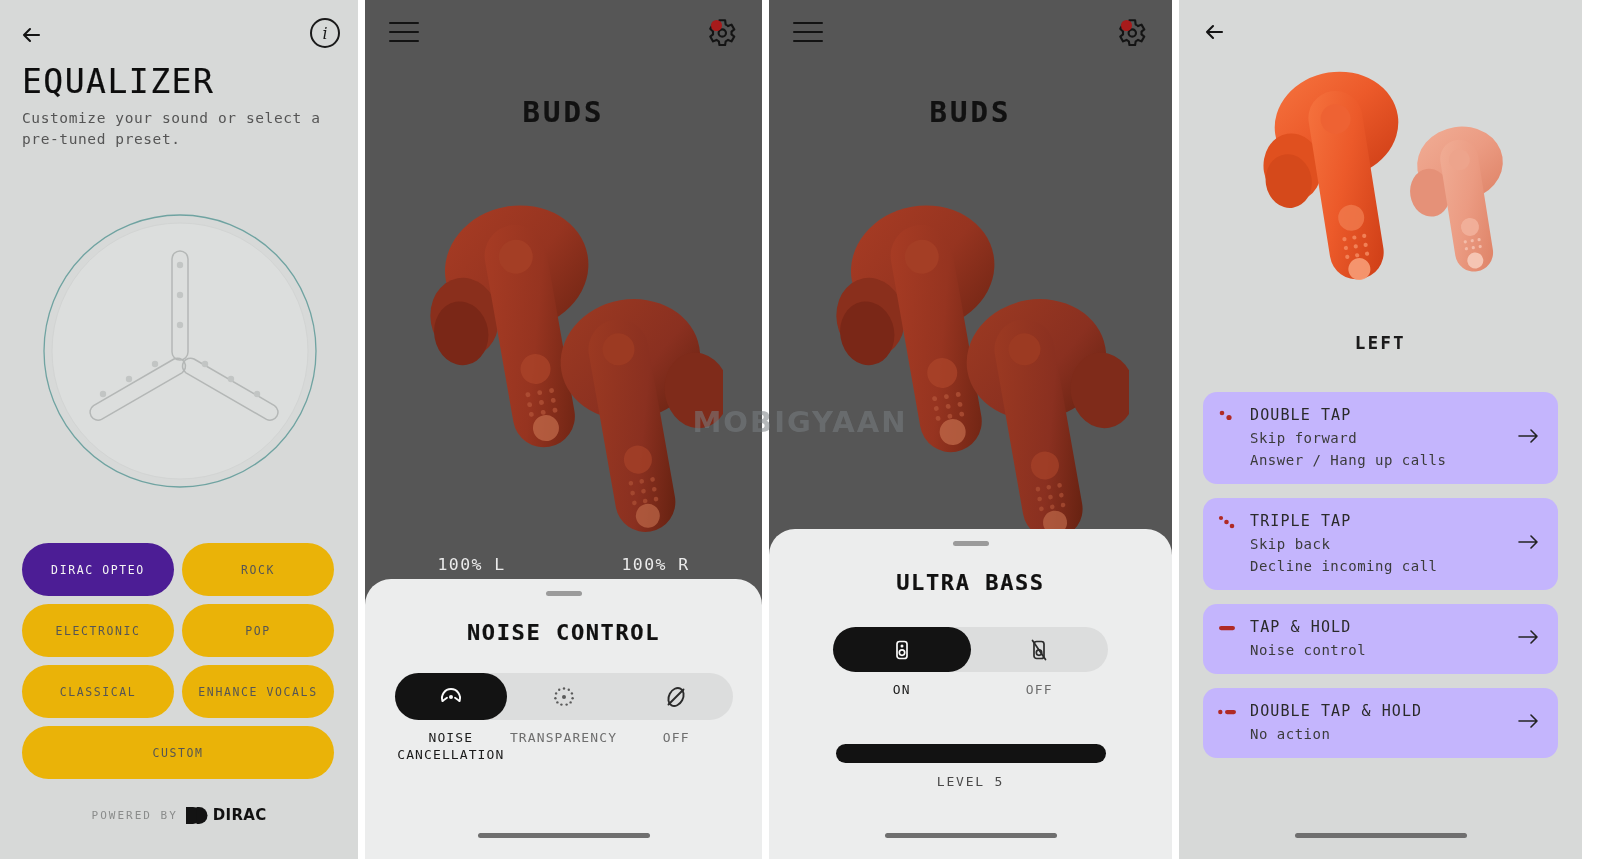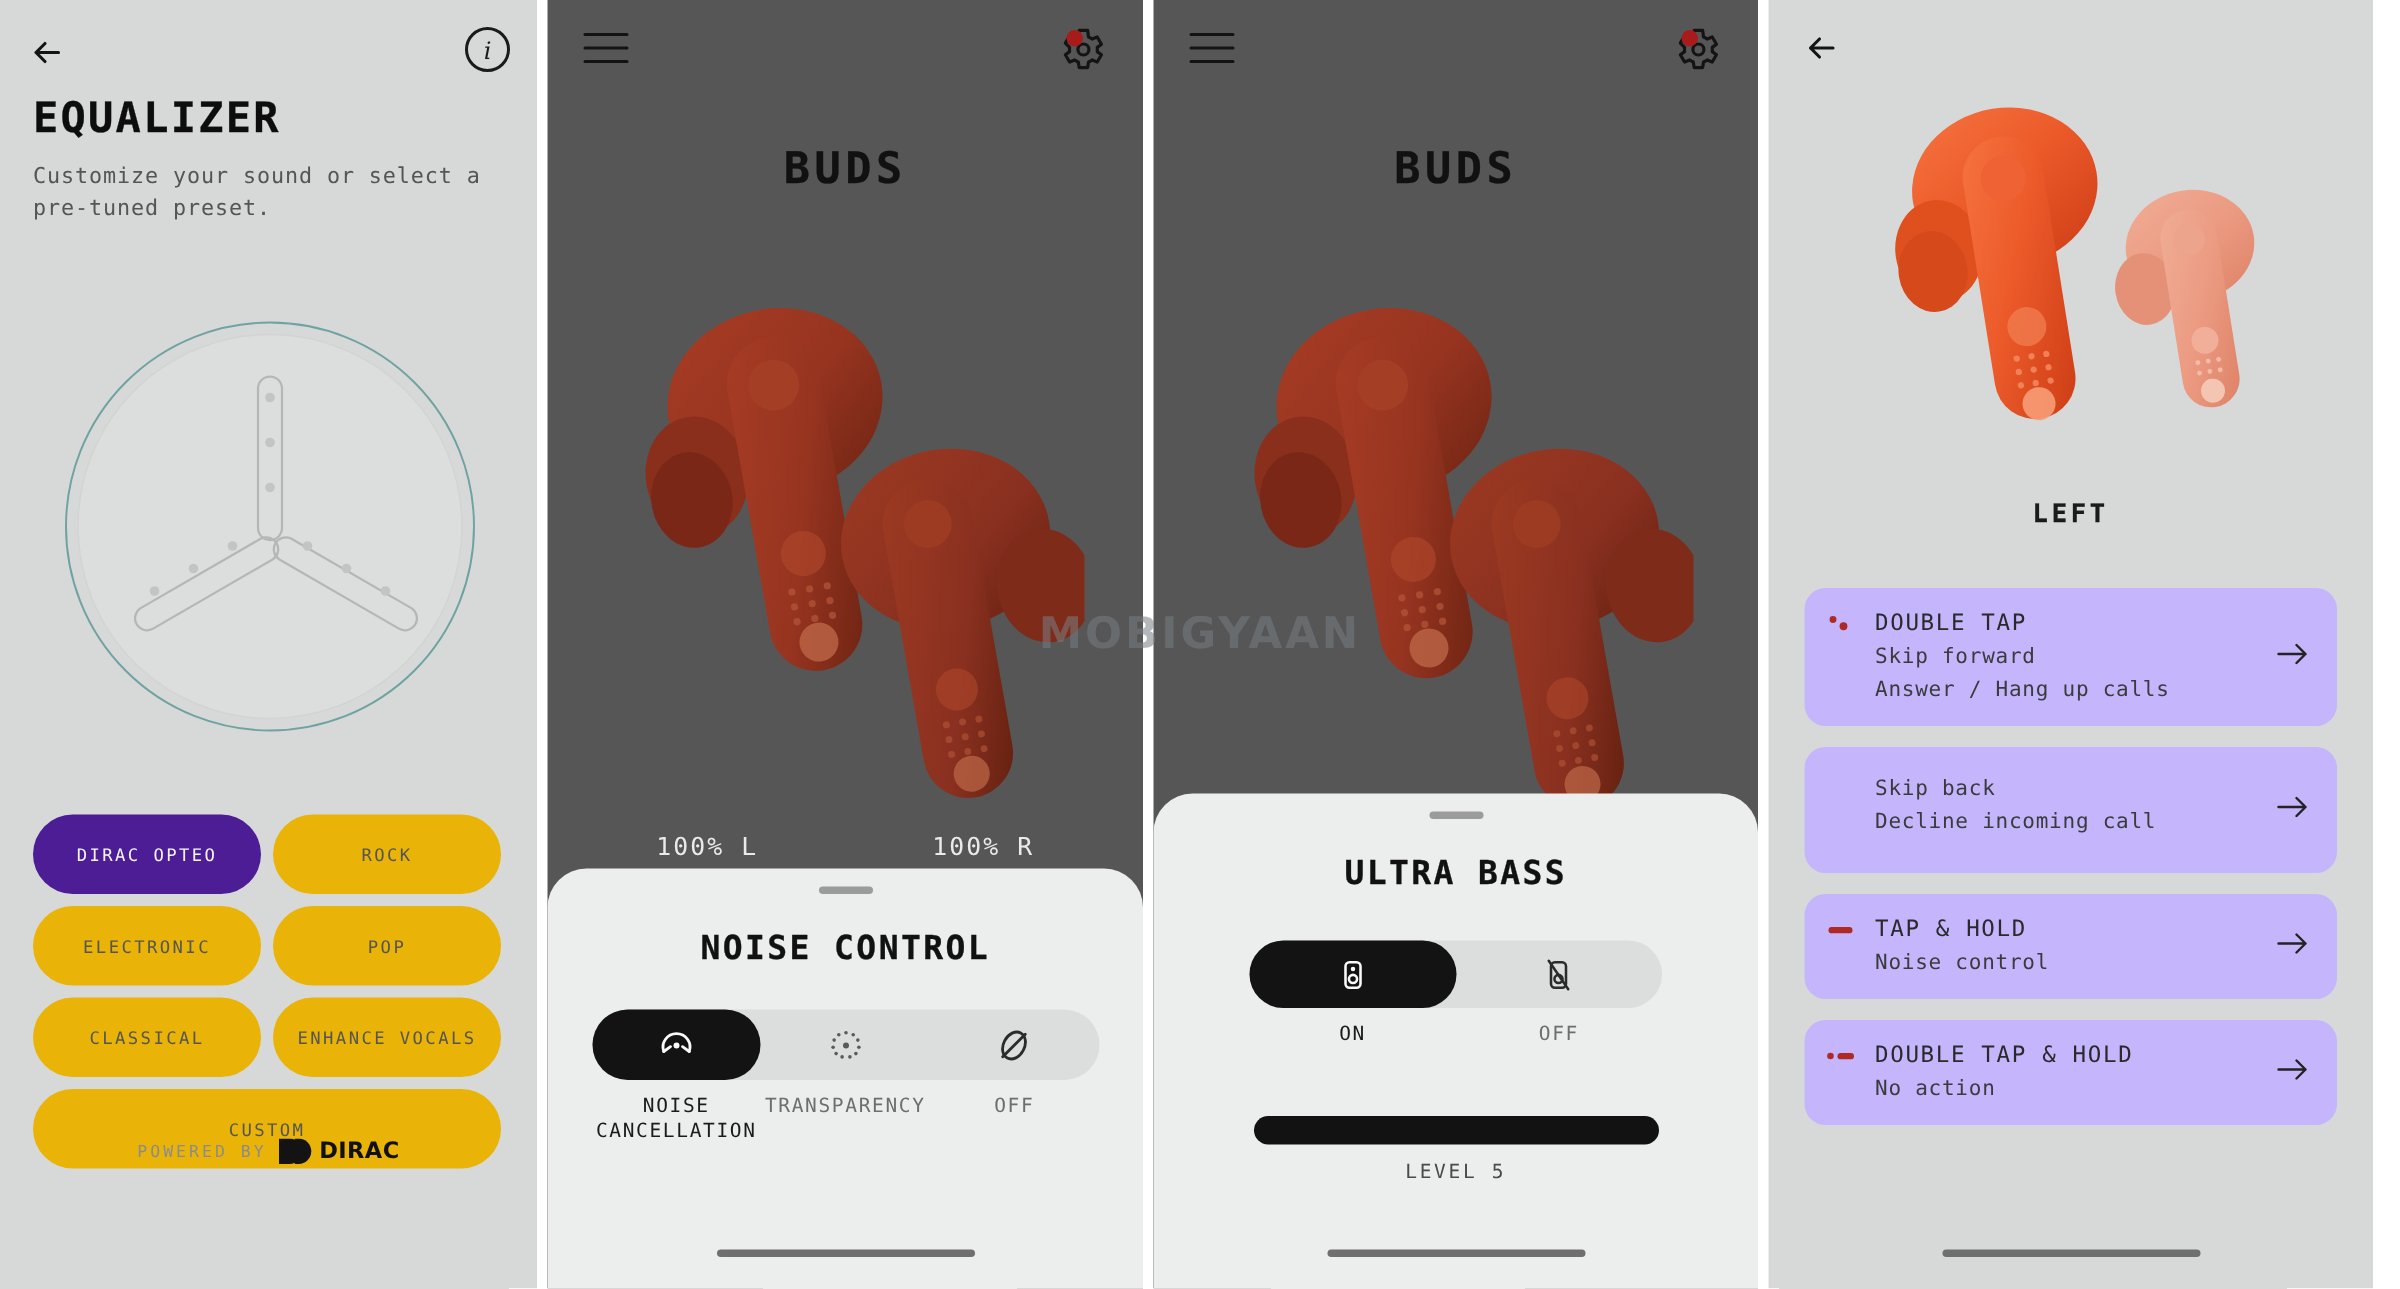--- a/index.html
+++ b/index.html
@@ -40,21 +40,21 @@
   }
   .info-btn {
     position: absolute; right: 18px; top: 8px;
     width: 30px; height: 30px; border: 2px solid #1a1a1a; border-radius: 50%;
     display: flex; align-items: center; justify-content: center;
     font-size: 16px; color: #1a1a1a; font-family: "DejaVu Serif", serif; font-style: italic;
     cursor: pointer;
   }
   .p1-title {
     position: absolute; left: 22px; top: 62px;
-    font-size: 28px; font-weight: 700; letter-spacing: 1.5px; color: #0d0d0d;
+    font-size: 33px; font-weight: 400; letter-spacing: 1.5px; color: #0d0d0d;
   }
   .p1-sub {
     position: absolute; left: 22px; top: 108px; width: 320px;
     font-size: 14.5px; line-height: 21px; color: #555; letter-spacing: 0.6px;
   }
   .eq-dial {
     position: absolute; left: 41px; top: 212px;
     width: 278px; height: 278px;
   }
   .presets {
@@ -64,21 +64,21 @@
   .preset {
     width: 152px; height: 53px; border-radius: 27px;
     background: #eab308; color: #555; font-size: 11.5px; letter-spacing: 1.6px;
     display: flex; align-items: center; justify-content: center;
     cursor: pointer; border: none;
     font-family: "DejaVu Sans Mono", monospace;
   }
   .preset.wide { width: 312px; }
   .preset.active { background: #4c1d95; color: #f4f4f4; }
   .powered {
-    position: absolute; left: 0; top: 758px; width: 358px;
+    position: absolute; left: 0; top: 806px; width: 358px;
     display: flex; align-items: center; justify-content: center; gap: 8px;
   }
   .powered .lbl { font-size: 11px; letter-spacing: 2px; color: #8a8c8b; }
   .dirac-logo { display: flex; align-items: center; gap: 3px; }
   .dirac-logo .mark { display: flex; }
   .dirac-logo .word { font-size: 15px; font-weight: 700; color: #111; letter-spacing: 0.3px;
                       font-family: "DejaVu Sans", sans-serif; }
 
   
   .dark-topbar { position: absolute; top: 14px; left: 0; width: 100%; height: 40px; }
@@ -551,20 +551,30 @@
         <div class="g-line">Skip forward</div>
         <div class="g-line">Answer / Hang up calls</div>
         <span class="g-arrow">
           <svg width="26" height="20" viewBox="0 0 26 20">
             <path d="M3 10 H21 M15 4 L21 10 L15 16" stroke="#232323" stroke-width="1.6" fill="none" stroke-linecap="round" stroke-linejoin="round"></path>
           </svg>
         </span>
       </div>
 
       <div class="gesture-card">
+        <div class="g-head">
+          <span class="g-icon">
+            <svg width="22" height="14" viewBox="0 0 22 14">
+              <circle cx="4" cy="3" r="2.1" fill="#b02a24"></circle>
+              <circle cx="9.5" cy="7" r="2.3" fill="#b02a24"></circle>
+              <circle cx="15" cy="11" r="2.3" fill="#b02a24"></circle>
+            </svg>
+          </span>
+          <span class="g-title">TRIPLE TAP</span>
+        </div>
         <div class="g-line">Skip back</div>
         <div class="g-line">Decline incoming call</div>
         <span class="g-arrow">
           <svg width="26" height="20" viewBox="0 0 26 20">
             <path d="M3 10 H21 M15 4 L21 10 L15 16" stroke="#232323" stroke-width="1.6" fill="none" stroke-linecap="round" stroke-linejoin="round"></path>
           </svg>
         </span>
       </div>
 
       <div class="gesture-card" style="min-height:62px;">

